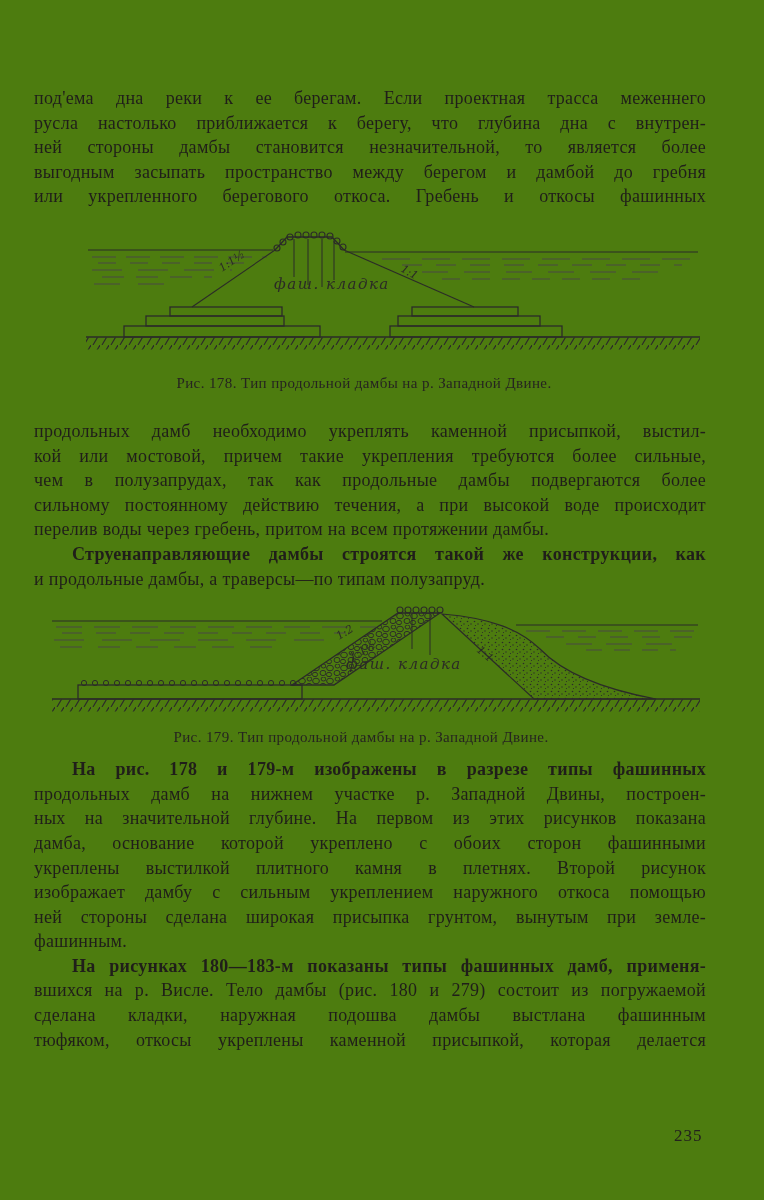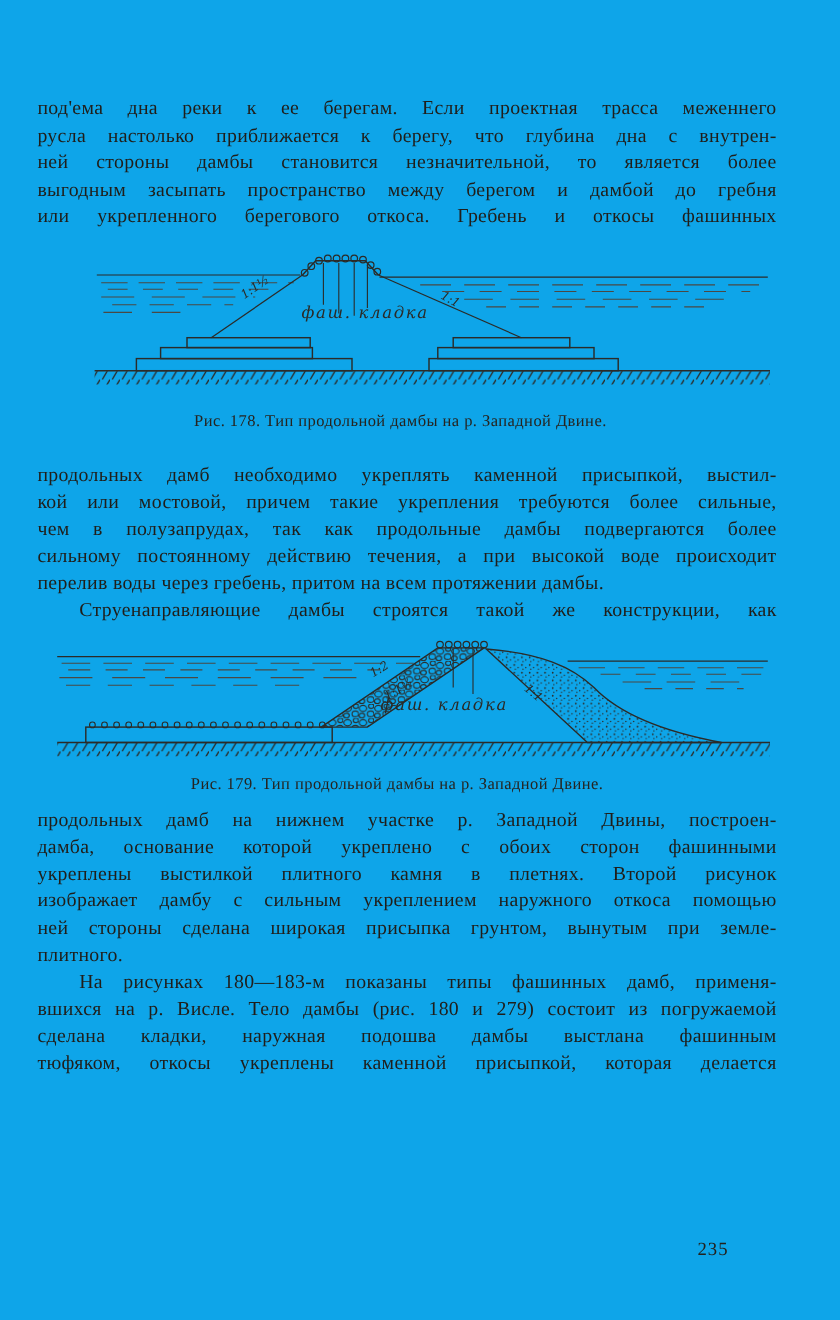--- a/index.html
+++ b/index.html
@@ -1,34 +1,34 @@
 <!DOCTYPE html>
 <html><head>
 <meta charset="utf-8">
 <style>
   html,body{margin:0;padding:0;}
   body{width:764px;height:1200px;background:#ffffff;font-family:"Liberation Serif",serif;}
-  .page{position:relative;width:764px;height:1200px;background:#0ea5e9;color:#201e1a;overflow:hidden;}
+  .page{position:relative;width:764px;height:1200px;background:#4d7c0f;color:#201e1a;overflow:hidden;}
   .textblock{margin:86px 0 0 34px;width:672px;}
   .ln{font-size:18px;line-height:24.6px;letter-spacing:0.3px;white-space:normal;
       text-align:justify;text-align-last:justify;}
   .ln.lt{text-align-last:left;}
-  .ln.in{text-indent:38px;}
+  .ln.in{text-indent:38px;font-weight:bold;}
   figure{margin:0;padding:0;}
   .fig178{margin:16px 0 0 48px;}
   .fig179{margin:8px 0 0 12px;}
   figcaption{font-size:15px;line-height:19px;text-align:center;letter-spacing:0.4px;
       color:#262420;margin-top:7px;font-family:Liberation Serif, serif;}
   .fig178 figcaption{margin-right:60px;}
   .fig179 figcaption{margin-right:30px;margin-top:3px;}
   .p2{margin-top:26px;}
   .p3{margin-top:10px;}
   svg{display:block;}
   svg text{font-family:"DejaVu Serif",serif;font-style:italic;fill:#2b2a26;}
-  .pagenum{position:absolute;top:1126px;left:634px;font-size:17px;letter-spacing:1px;color:#23211d;}
+  .pagenum{position:absolute;top:1126px;left:674px;font-size:17px;letter-spacing:1px;color:#23211d;}
 </style>
 </head>
 <body>
 
 <div class="page">
   <div class="textblock">
 
     <section>
       <div class="ln">под'ема дна реки к ее берегам. Если проектная трасса меженнего</div>
       <div class="ln">русла настолько приближается к берегу, что глубина дна с внутрен-</div>
@@ -106,20 +106,21 @@
       <figcaption>Рис. 178. Тип продольной дамбы на р. Западной Двине.</figcaption>
     </figure>
 
     <section class="p2">
       <div class="ln">продольных дамб необходимо укреплять каменной присыпкой, выстил-</div>
       <div class="ln">кой или мостовой, причем такие укрепления требуются более сильные,</div>
       <div class="ln">чем в полузапрудах, так как продольные дамбы подвергаются более</div>
       <div class="ln">сильному постоянному действию течения, а при высокой воде происходит</div>
       <div class="ln lt">перелив воды через гребень, притом на всем протяжении дамбы.</div>
       <div class="ln in">Струенаправляющие дамбы строятся такой же конструкции, как</div>
+      <div class="ln lt">и продольные дамбы, а траверсы—по типам полузапруд.</div>
     </section>
 
     <figure class="fig179">
       <svg width="660" height="126" viewBox="0 0 660 126">
         <defs>
           <pattern id="hatchB" width="9" height="12" patternUnits="userSpaceOnUse">
             <line x1="2" y1="12" x2="9" y2="0" stroke="#2b2b28" stroke-width="1.2"></line>
           </pattern>
           <pattern id="cobble" width="14" height="13" patternUnits="userSpaceOnUse">
             <g fill="none" stroke="#2b2b28" stroke-width="1">
@@ -199,26 +200,28 @@
         </g>
         <text x="293" y="41" font-size="11" transform="rotate(-31 293 41)">1:2</text>
         <text x="306" y="62" font-size="11" transform="rotate(-31 306 62)">1:1½</text>
         <text x="430" y="52" font-size="11" transform="rotate(40 430 52)">1:1</text>
         <text x="300" y="70" font-size="15" letter-spacing="1.5">фаш. кладка</text>
       </svg>
       <figcaption>Рис. 179. Тип продольной дамбы на р. Западной Двине.</figcaption>
     </figure>
 
     <section class="p3">
+      <div class="ln in">На рис. 178 и 179-м изображены в разрезе типы фашинных</div>
       <div class="ln">продольных дамб на нижнем участке р. Западной Двины, построен-</div>
+      <div class="ln">ных на значительной глубине. На первом из этих рисунков показана</div>
       <div class="ln">дамба, основание которой укреплено с обоих сторон фашинными</div>
       <div class="ln">укреплены выстилкой плитного камня в плетнях. Второй рисунок</div>
       <div class="ln">изображает дамбу с сильным укреплением наружного откоса помощью</div>
       <div class="ln">ней стороны сделана широкая присыпка грунтом, вынутым при земле-</div>
-      <div class="ln lt">плитного.</div>
+      <div class="ln lt">фашинным.</div>
     </section>
 
     <section>
       <div class="ln in">На рисунках 180—183-м показаны типы фашинных дамб, применя-</div>
       <div class="ln">вшихся на р. Висле. Тело дамбы (рис. 180 и 279) состоит из погружаемой</div>
       <div class="ln">сделана кладки, наружная подошва дамбы выстлана фашинным</div>
       <div class="ln">тюфяком, откосы укреплены каменной присыпкой, которая делается</div>
     </section>
 
   </div>

